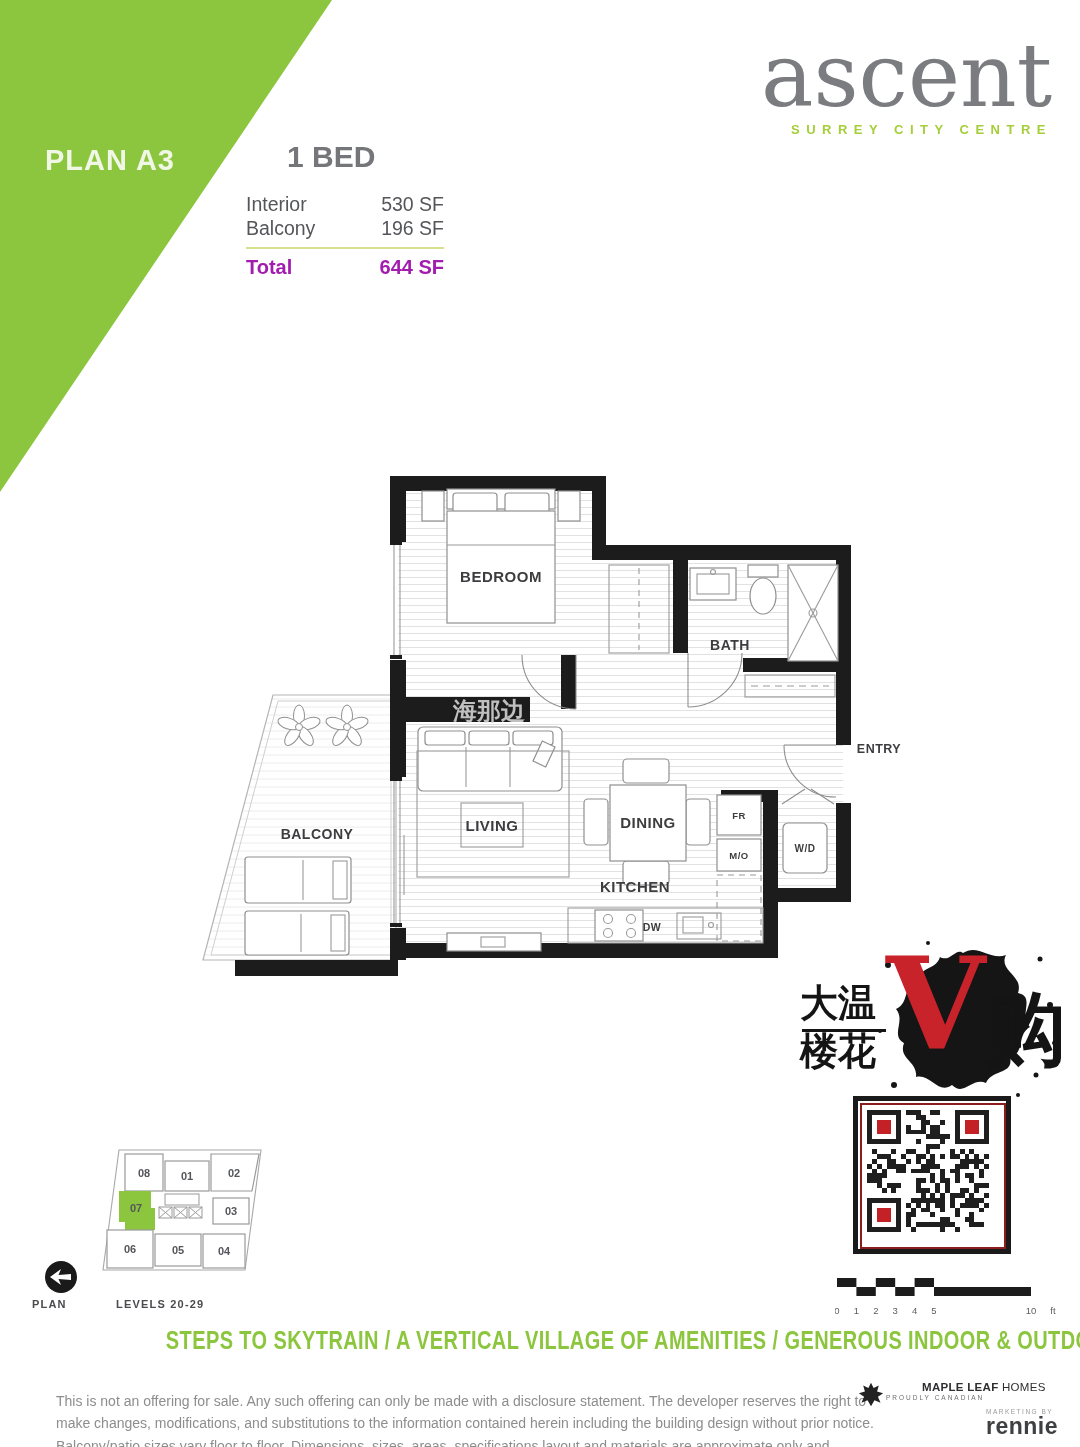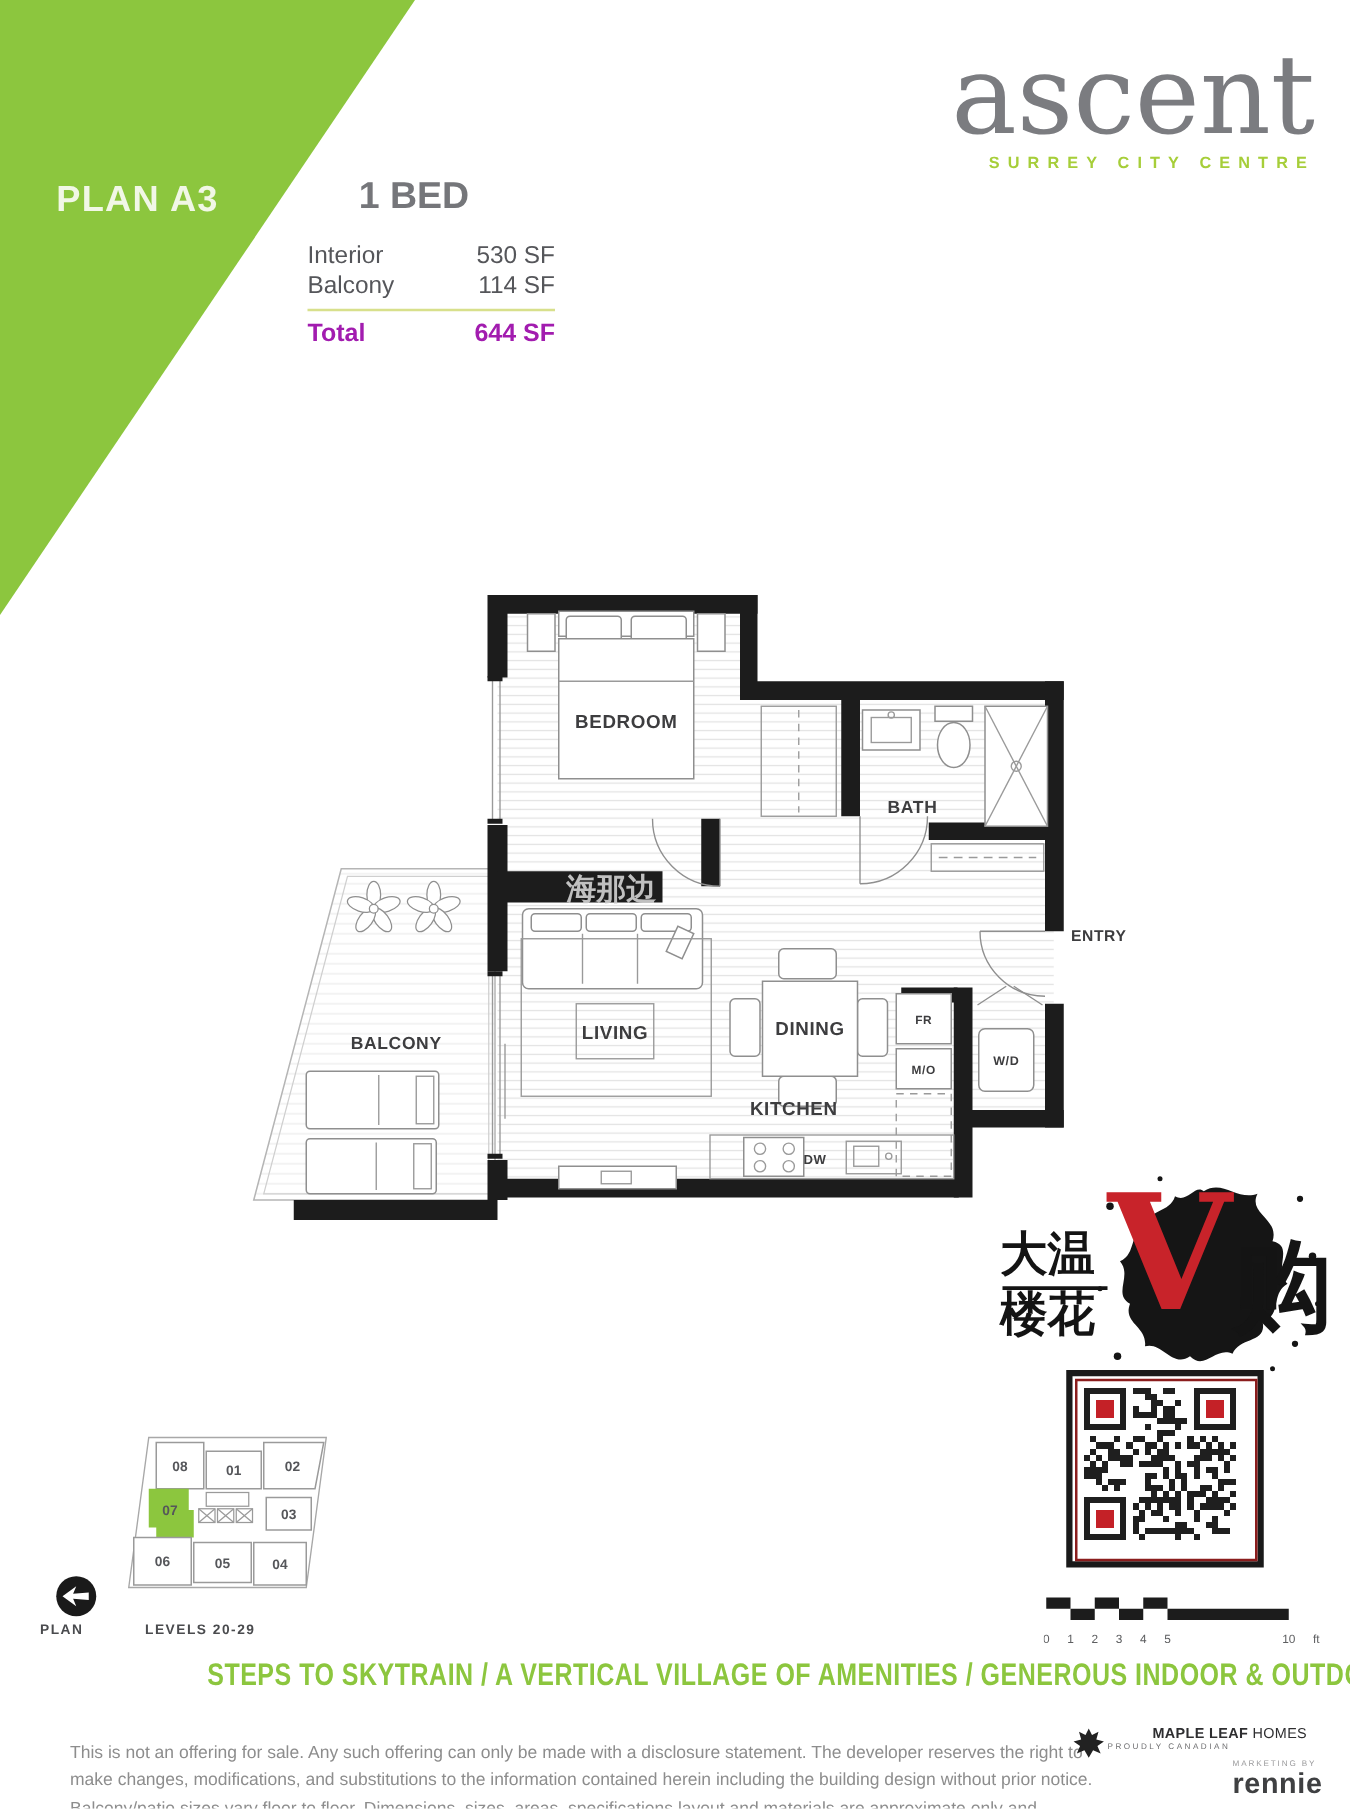--- a/index.html
+++ b/index.html
@@ -75,21 +75,21 @@
   <div id="plan-label" class="abs">PLAN A3</div>
   <div id="bed-label" class="abs">1 BED</div>
 
   <div id="area-table" class="abs">
     <div class="arow">
       <span>Interior</span>
       <span>530 SF</span>
     </div>
     <div class="arow">
       <span>Balcony</span>
-      <span>114 SF</span>
+      <span>196 SF</span>
     </div>
     <div id="area-divider"></div>
     <div class="arow" id="total-row">
       <span>Total</span>
       <span>644 SF</span>
     </div>
   </div>
 
   <div id="brand" class="abs">
     <div id="brand-name">ascent</div>

